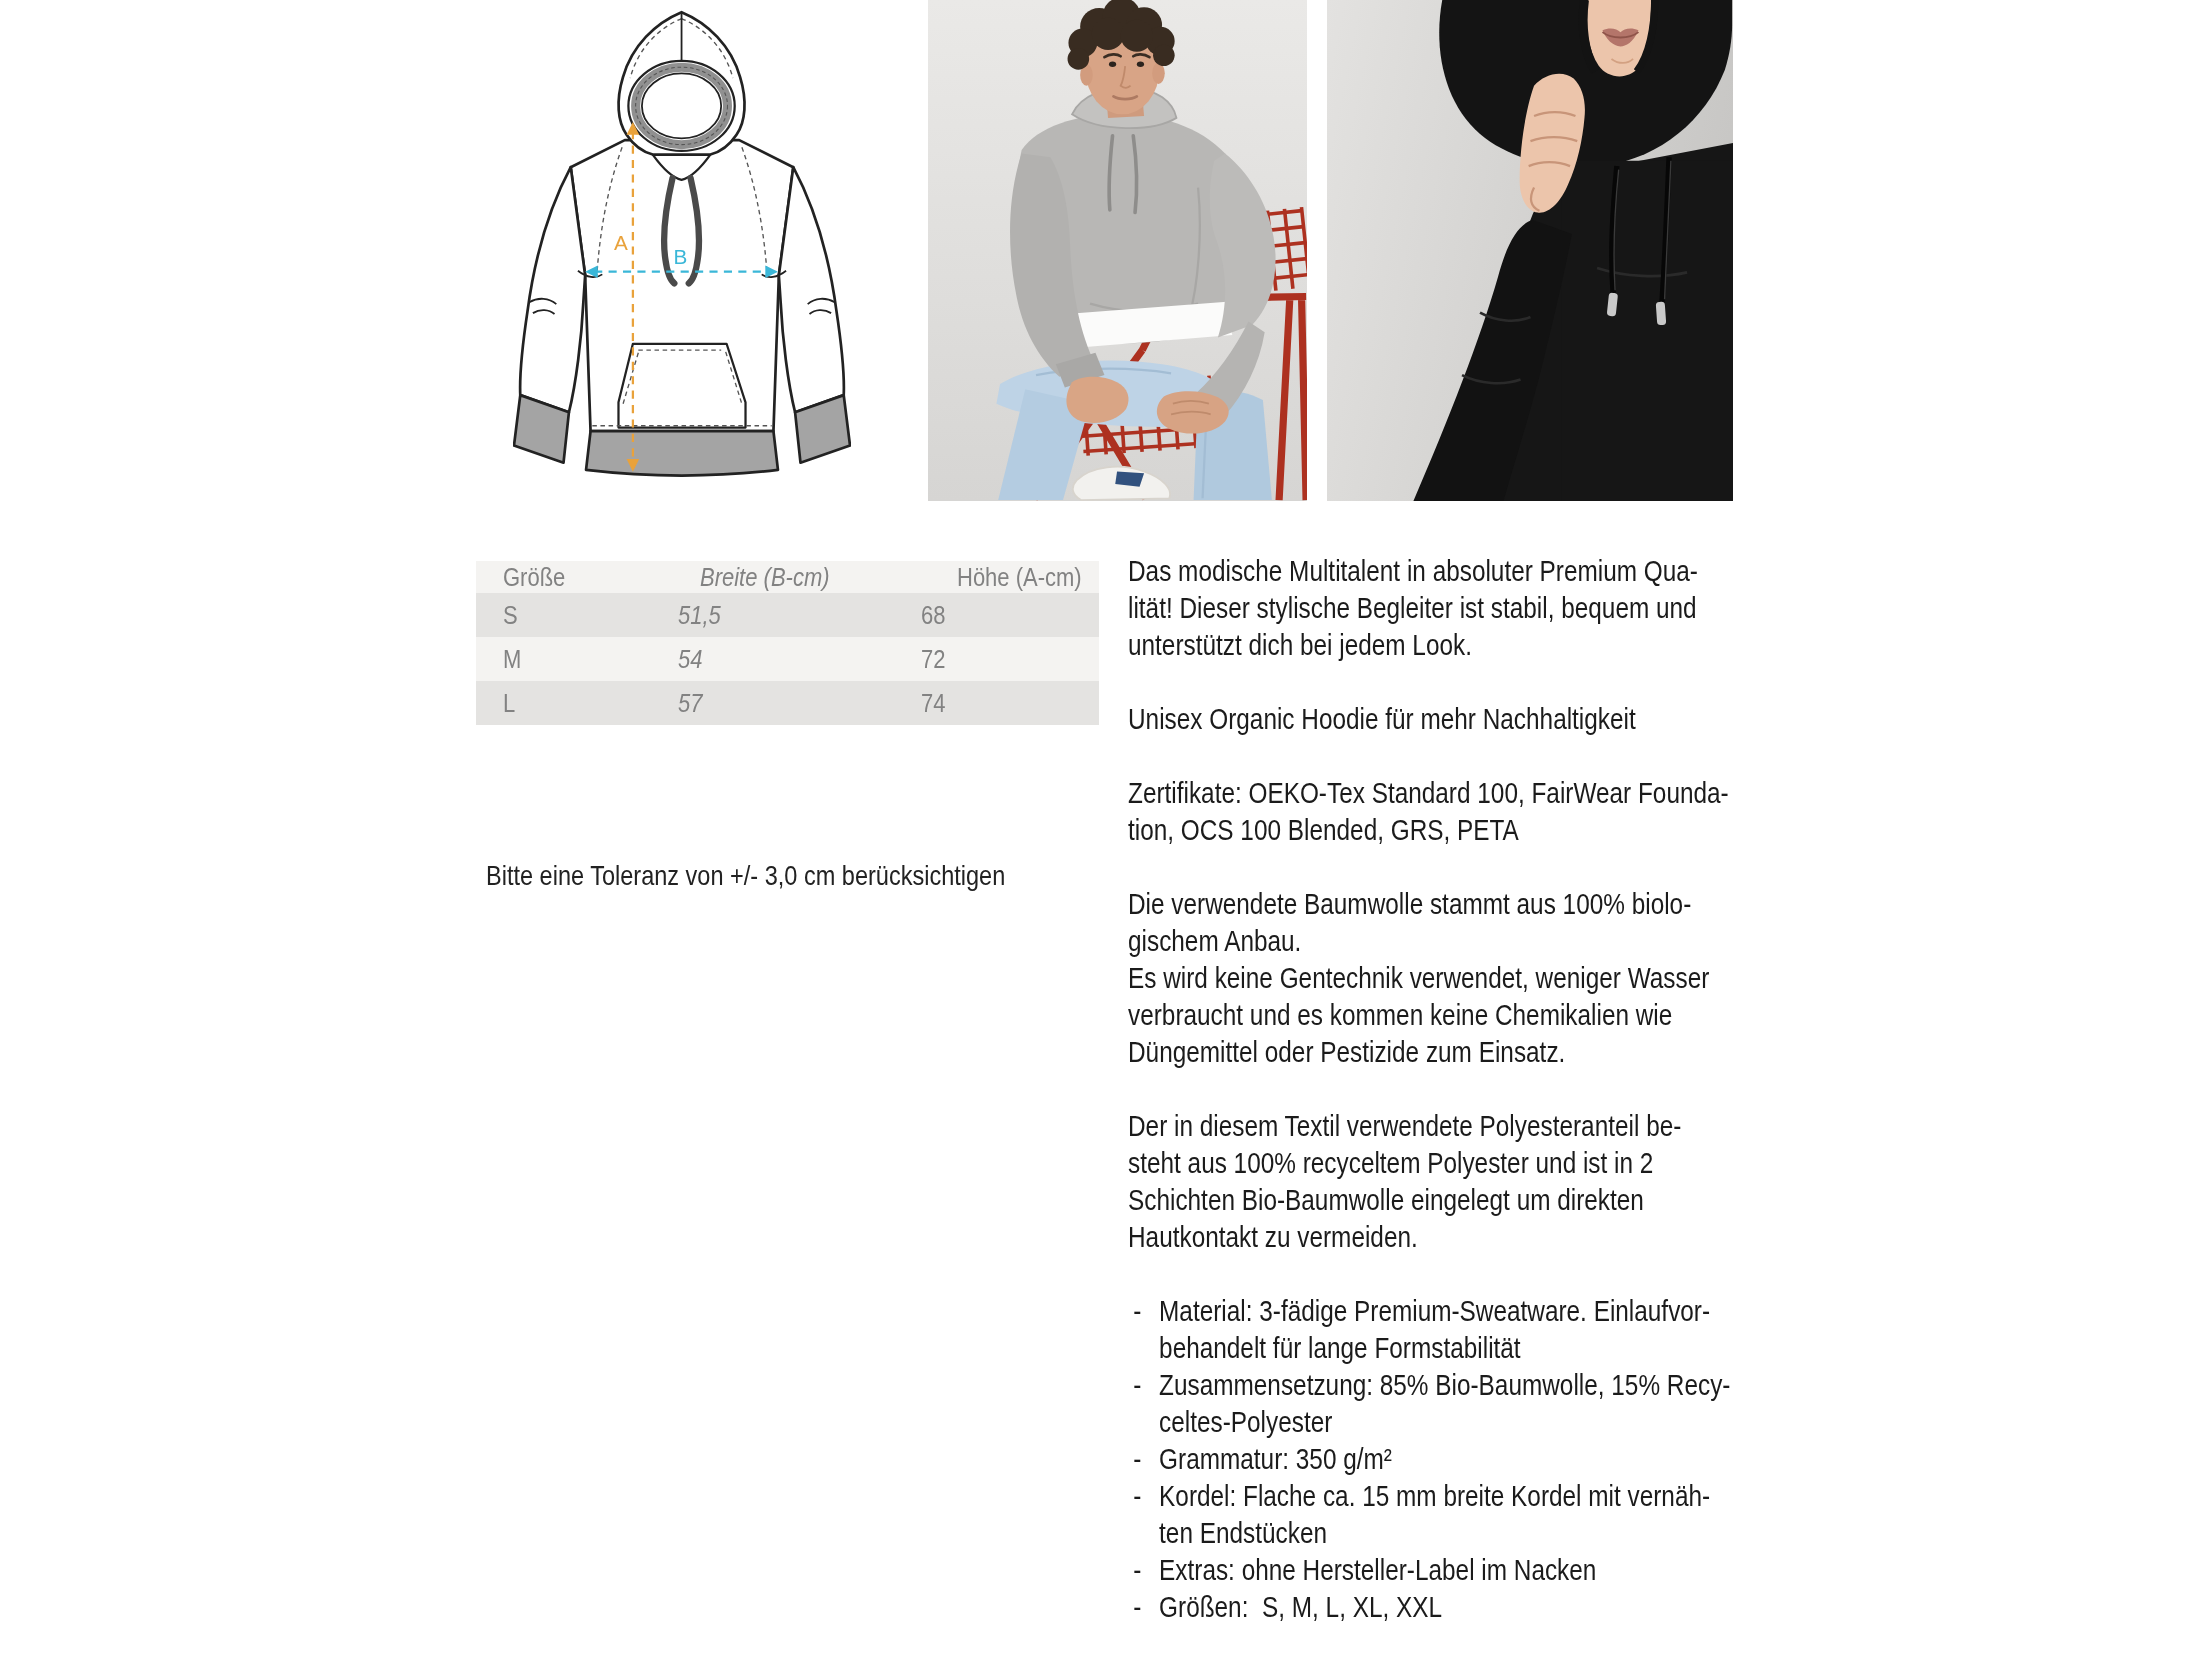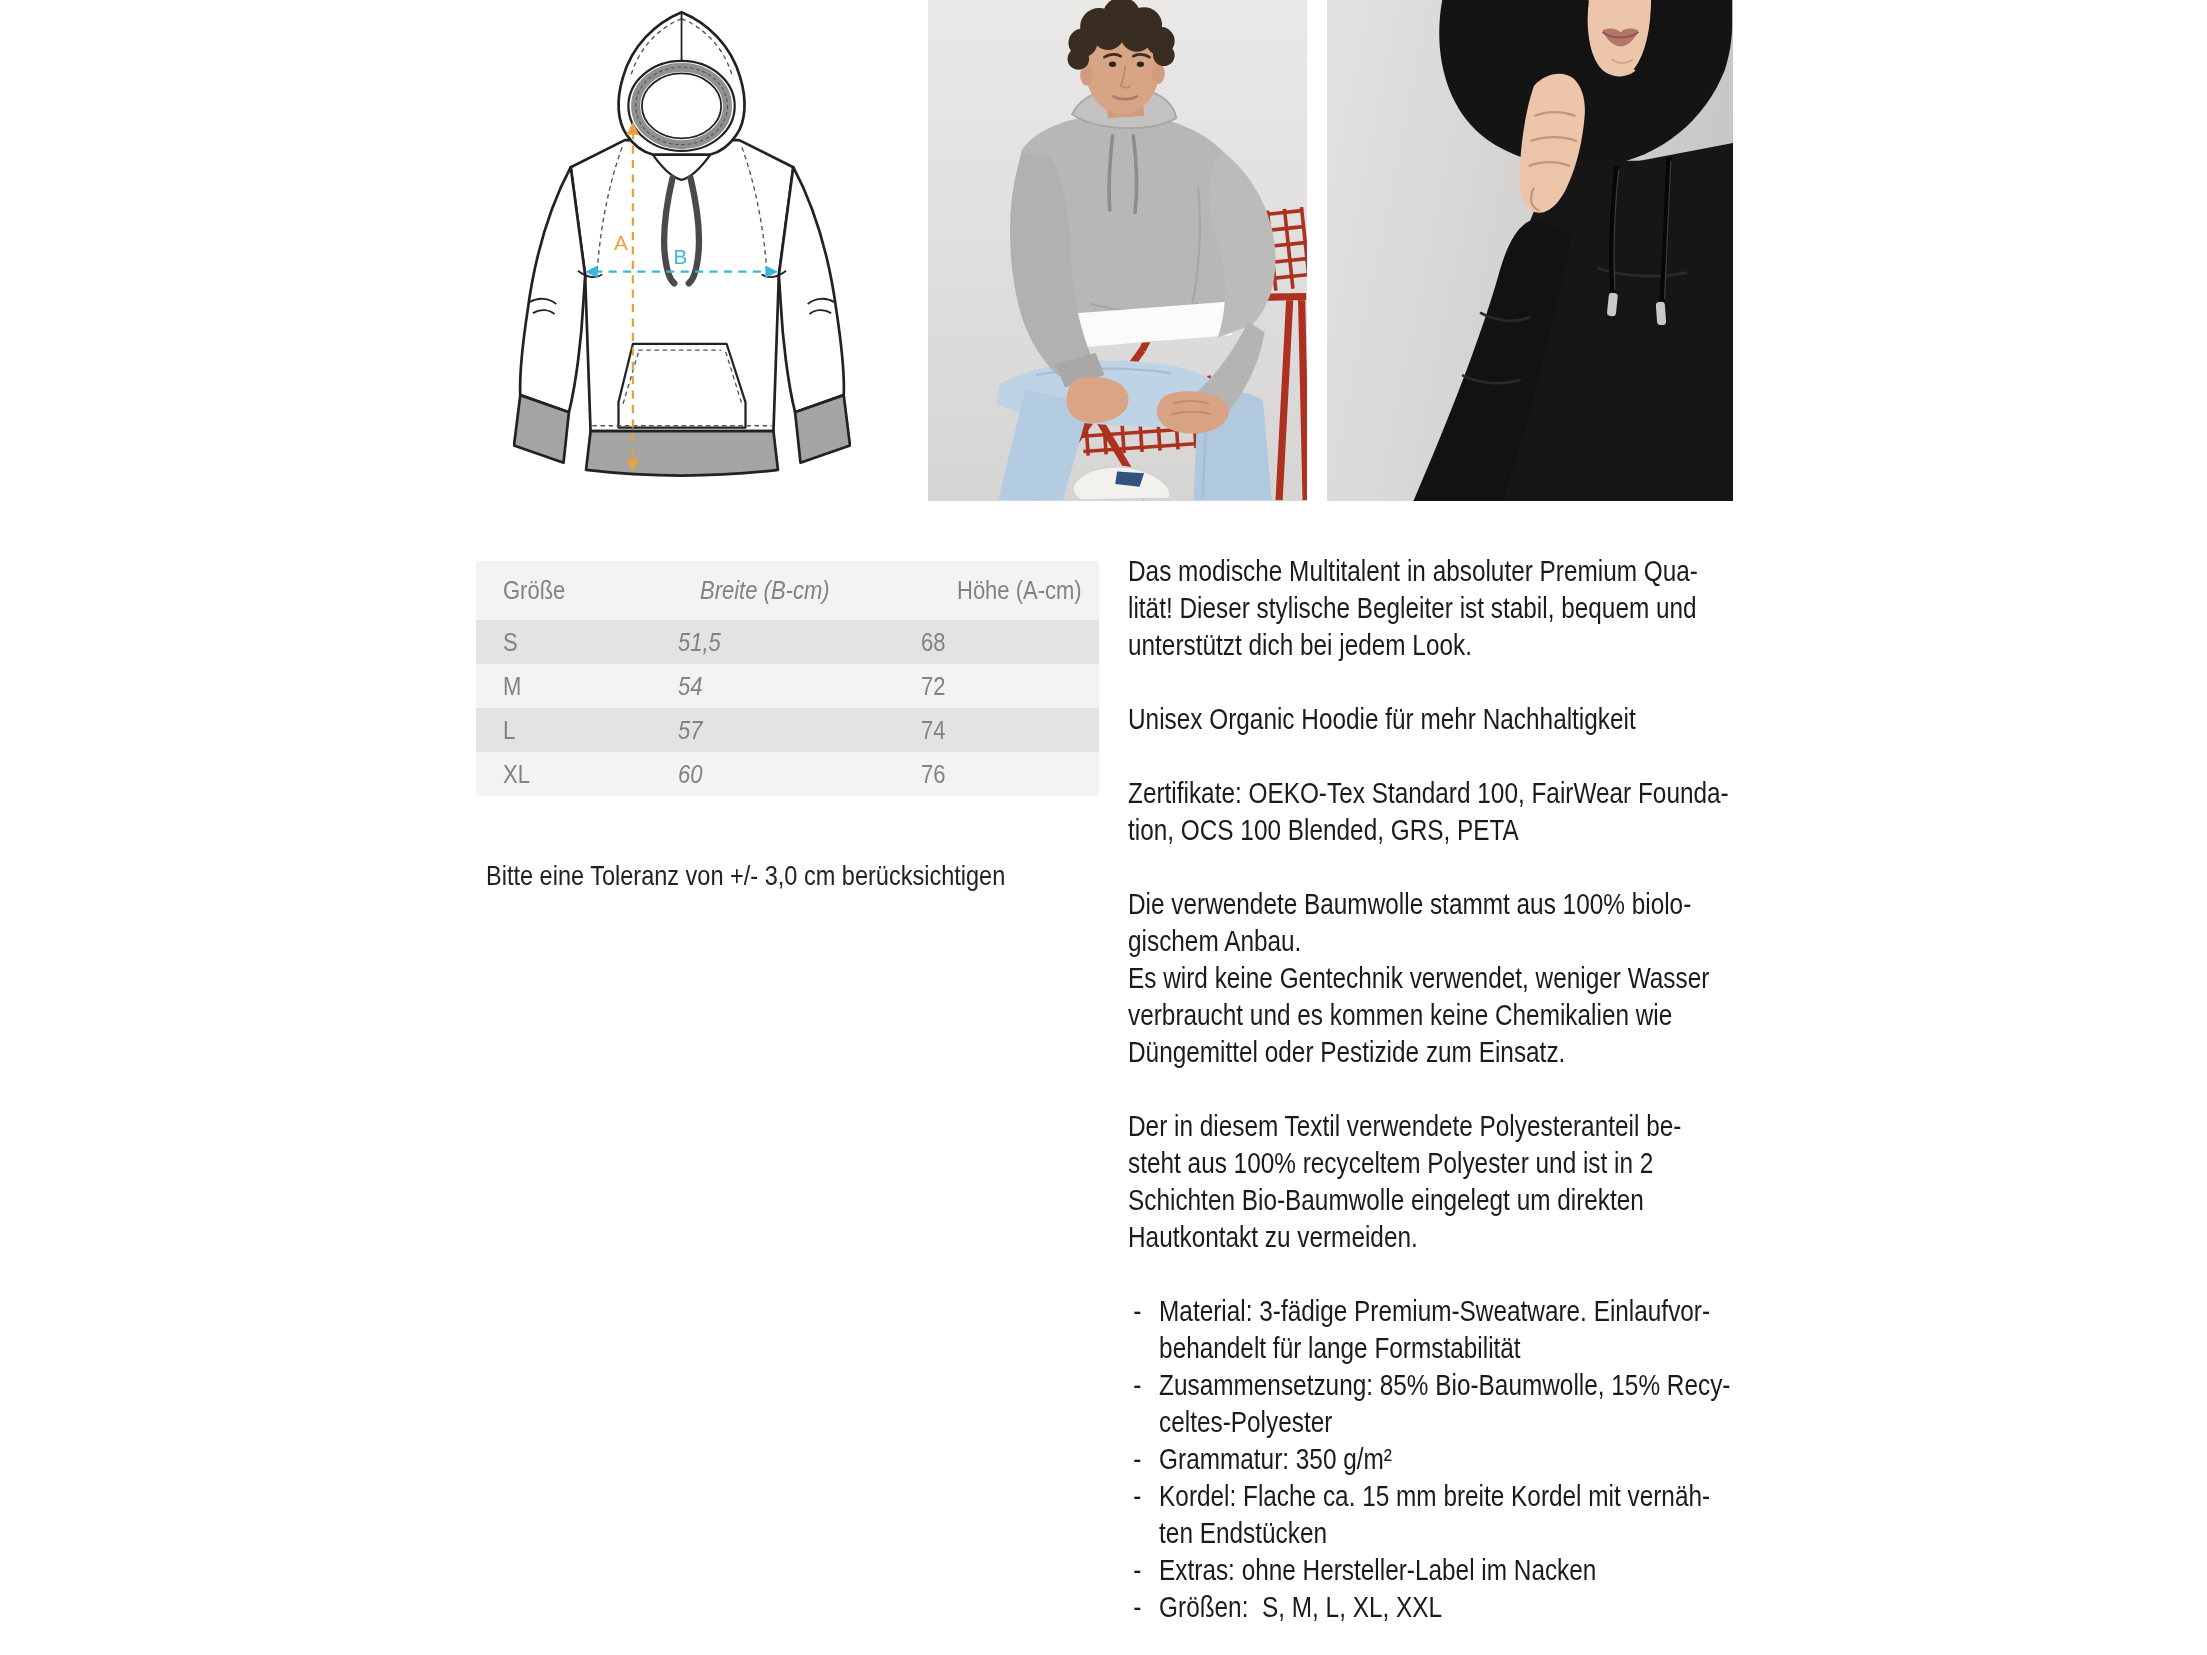--- a/index.html
+++ b/index.html
@@ -8,21 +8,21 @@
 
   
   .diagram{position:absolute;left:513px;top:4.5px;width:338px;height:473px;}
   .photo-man{position:absolute;left:928px;top:0;width:379px;height:501px;}
   .photo-woman{position:absolute;left:1327px;top:0;width:406px;height:501px;}
   .photo-man svg,.photo-woman svg,.diagram svg{display:block;width:100%;height:100%;}
 
   
   .size-table{position:absolute;left:476px;top:561px;width:623px;font-size:25px;color:#828282;}
   .trow{display:flex;align-items:center;height:44px;}
-  .trow.thead{height:59px;gap:44px;}
+  .trow.thead{height:32px;gap:44px;}
   .trow:nth-child(odd){background:#f4f3f1;}
   .trow:nth-child(even){background:#e4e3e1;}
   .tc{box-sizing:border-box;white-space:nowrap;}
   .c1{width:202px;padding-left:27px;}
   .c2{width:243px;font-style:italic;}
   .c3{flex:1;}
   .cnd{display:inline-block;transform:scaleX(0.88);transform-origin:0 50%;}
 
   .tolerance-note{position:absolute;left:486px;top:860px;font-size:28px;color:#222222;
                   white-space:nowrap;transform:scaleX(0.84);transform-origin:0 0;}
@@ -206,25 +206,20 @@
     <div class="trow">
       <div class="tc c1"><span class="cnd">M</span></div>
       <div class="tc c2"><span class="cnd">54</span></div>
       <div class="tc c3"><span class="cnd">72</span></div>
     </div>
     <div class="trow">
       <div class="tc c1"><span class="cnd">L</span></div>
       <div class="tc c2"><span class="cnd">57</span></div>
       <div class="tc c3"><span class="cnd">74</span></div>
     </div>
-    <div class="trow">
-      <div class="tc c1"><span class="cnd">XL</span></div>
-      <div class="tc c2"><span class="cnd">60</span></div>
-      <div class="tc c3"><span class="cnd">76</span></div>
-    </div>
   </div>
 
   <div class="tolerance-note">Bitte eine Toleranz von +/- 3,0 cm berücksichtigen</div>
 
   <div class="description">
     <p>Das modische Multitalent in absoluter Premium Qua-
 lität! Dieser stylische Begleiter ist stabil, bequem und
 unterstützt dich bei jedem Look.</p>
     <p>Unisex Organic Hoodie für mehr Nachhaltigkeit</p>
     <p>Zertifikate: OEKO-Tex Standard 100, FairWear Founda-

